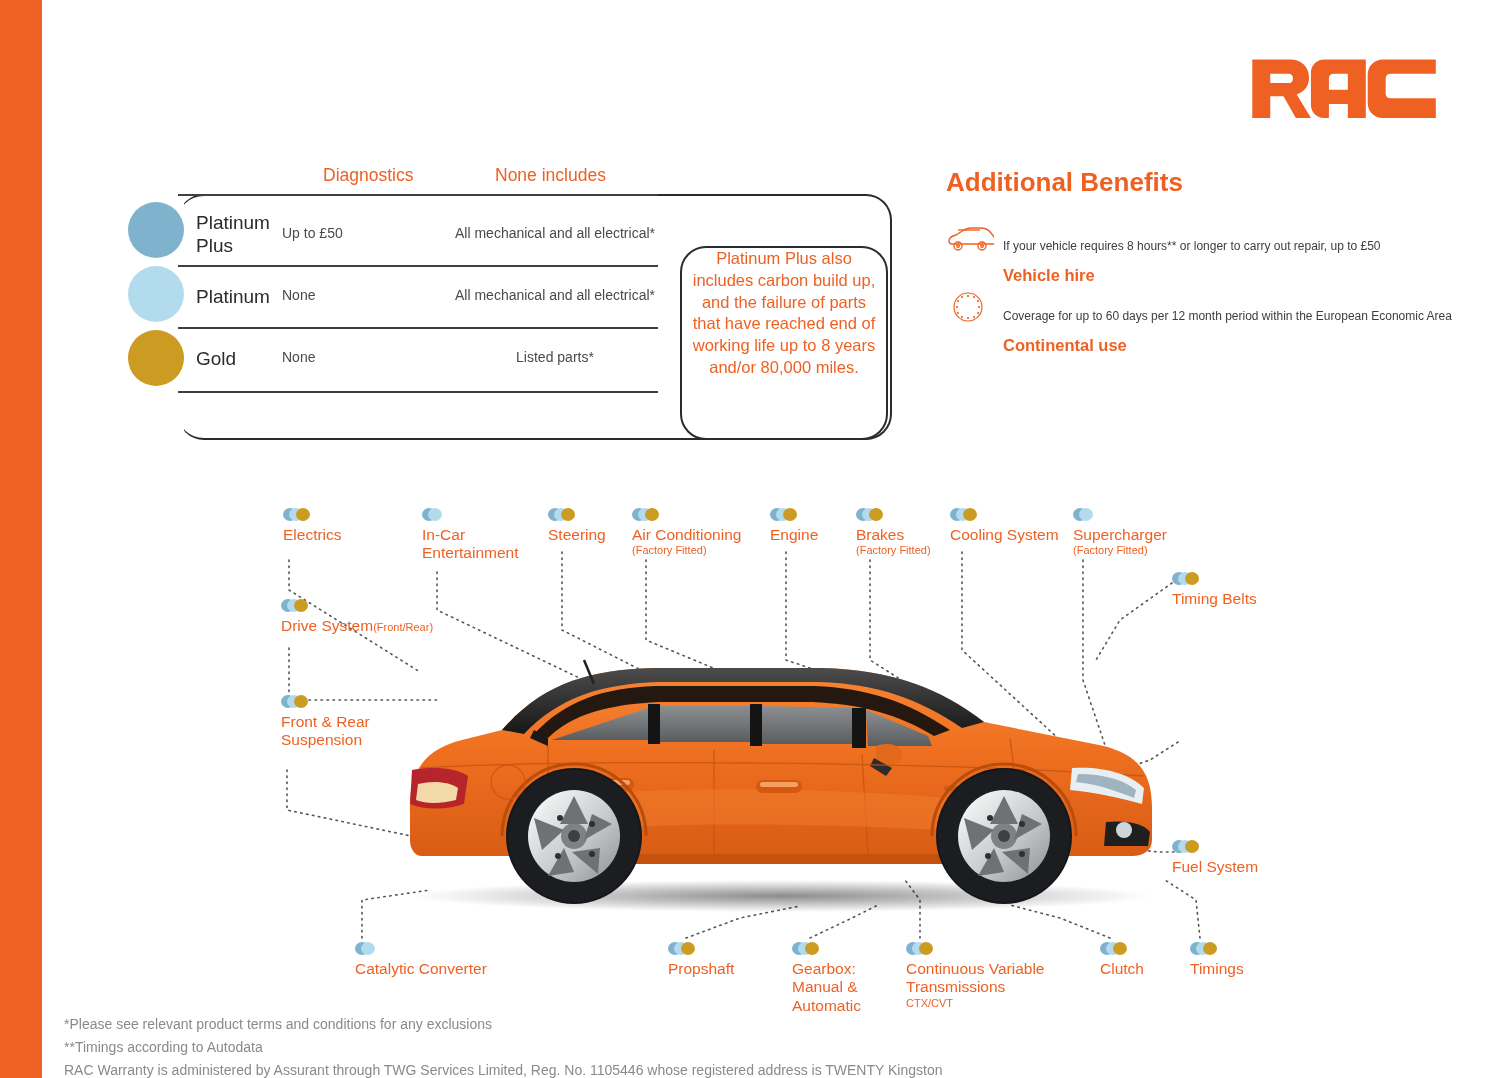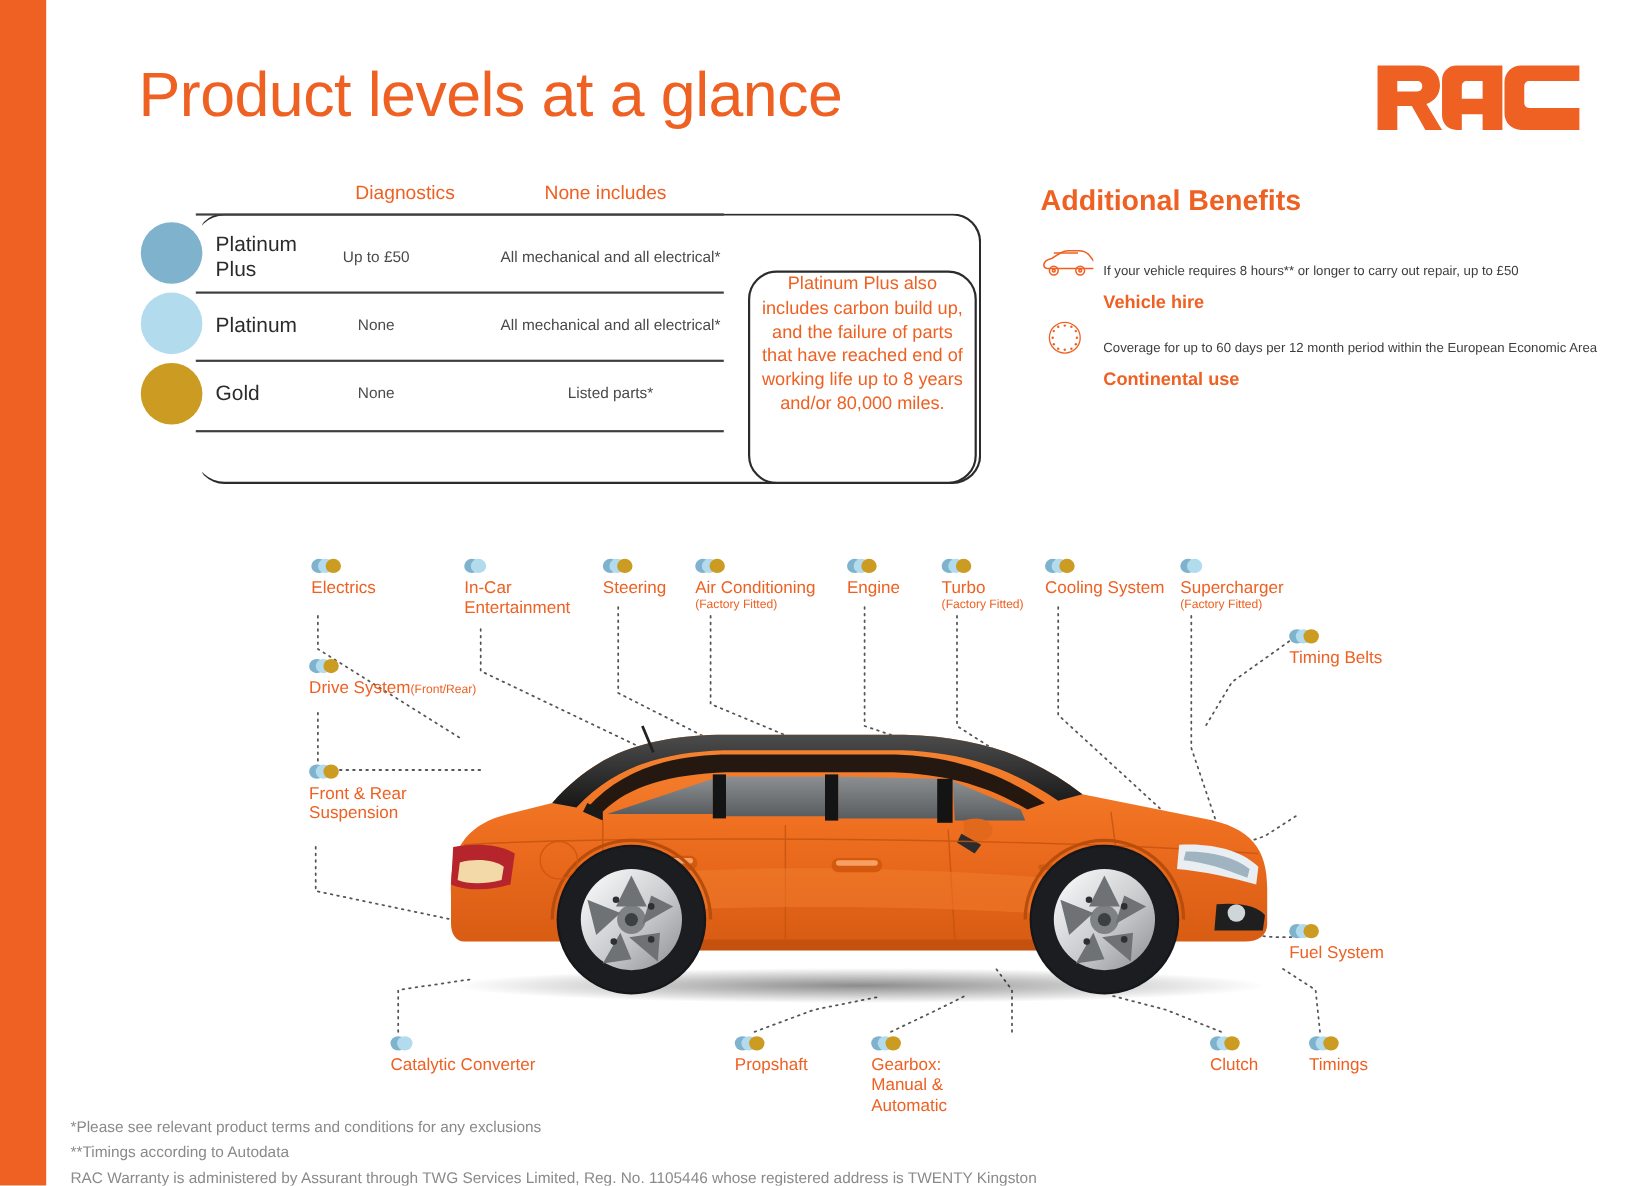--- a/index.html
+++ b/index.html
@@ -53,21 +53,21 @@
   .tier-dot{position:absolute;border-radius:50%;width:56px;height:56px;}
   .tier-dot.d0{left:128px;top:202px;background:#7fb3cd;}
   .tier-dot.d1{left:128px;top:266px;background:#b3dbee;}
   .tier-dot.d2{left:128px;top:330px;background:#cc9b21;}
 
   .tier-name{position:absolute;left:196px;color:#2b2b2b;font-size:19px;line-height:1.22;}
   .tier-name.n0{top:211px;}
   .tier-name.n1{top:285px;}
   .tier-name.n2{top:347px;}
 
-  .tier-diag{position:absolute;color:#4a4a4a;font-size:14px;text-align:center;width:120px;}
+  .tier-diag{position:absolute;color:#4a4a4a;font-size:14px;width:120px;}
   .tier-diag.g0{left:282px;top:225px;}
   .tier-diag.g1{left:282px;top:287px;}
   .tier-diag.g2{left:282px;top:349px;}
 
   .tier-plan{position:absolute;color:#4a4a4a;font-size:14px;text-align:center;width:300px;}
   .tier-plan.p0{left:405px;top:225px;}
   .tier-plan.p1{left:405px;top:287px;}
   .tier-plan.p2{left:405px;top:349px;}
 
   
@@ -98,21 +98,20 @@
   
   .footer{position:absolute;left:64px;top:1013px;width:900px;color:#8a8a8a;font-size:14px;line-height:1.65;}
 </style>
 </head>
 <body>
 
 <div id="stage">
 
   <div class="spine"></div>
 
-  <div class="title">Product levels at a glance</div>
 
   <svg class="rac-logo" viewBox="0 0 200 74">
     <g fill="#ee6123">
       <path d="M2 72V10h40c12 0 20 8 20 19 0 9-5 15-13 18l15 25H48L35 49H21v23H2zM21 25v10h19c3 0 5-2 5-5s-2-5-5-5H21z"></path>
       <path d="M78 72c-8 0-14-6-14-14V24c0-8 6-14 14-14h44v62h-19V57H83v15H78zm25-30V25H88c-3 0-5 2-5 5v12h20z"></path>
       <path d="M140 72c-9 0-16-7-16-16V26c0-9 7-16 16-16h56v15h-48c-3 0-5 2-5 5v16c0 3 2 5 5 5h48v21h-56z"></path>
     </g>
   </svg>
 
   <div class="tbl-head h1">Diagnostics</div>
@@ -392,21 +391,21 @@
     </div>
     <div class="txt">Engine</div>
   </div>
 
   <div class="lbl" style="left:856px;top:508px;">
     <div class="dots">
       <i class="pp" style="left:0;"></i>
         <i class="pl" style="left:6px;"></i>
         <i class="gd" style="left:13px;"></i>
     </div>
-    <div class="txt">Turbo</div>
+    <div class="txt">Brakes</div>
     <div class="sub">(Factory Fitted)</div>
   </div>
 
   <div class="lbl" style="left:950px;top:508px;">
     <div class="dots">
       <i class="pp" style="left:0;"></i>
         <i class="pl" style="left:6px;"></i>
         <i class="gd" style="left:13px;"></i>
     </div>
     <div class="txt">Cooling System</div>
@@ -482,20 +481,30 @@
     <div class="dots">
       <i class="pp" style="left:0;"></i>
         <i class="pl" style="left:6px;"></i>
         <i class="gd" style="left:13px;"></i>
     </div>
     <div class="txt">Gearbox:
 Manual &amp;
 Automatic</div>
   </div>
 
+  <div class="lbl" style="left:906px;top:942px;">
+    <div class="dots">
+      <i class="pp" style="left:0;"></i>
+        <i class="pl" style="left:6px;"></i>
+        <i class="gd" style="left:13px;"></i>
+    </div>
+    <div class="txt">Continuous Variable
+Transmissions</div>
+    <div class="sub">CTX/CVT</div>
+  </div>
 
   <div class="lbl" style="left:1100px;top:942px;">
     <div class="dots">
       <i class="pp" style="left:0;"></i>
         <i class="pl" style="left:6px;"></i>
         <i class="gd" style="left:13px;"></i>
     </div>
     <div class="txt">Clutch</div>
   </div>
 

